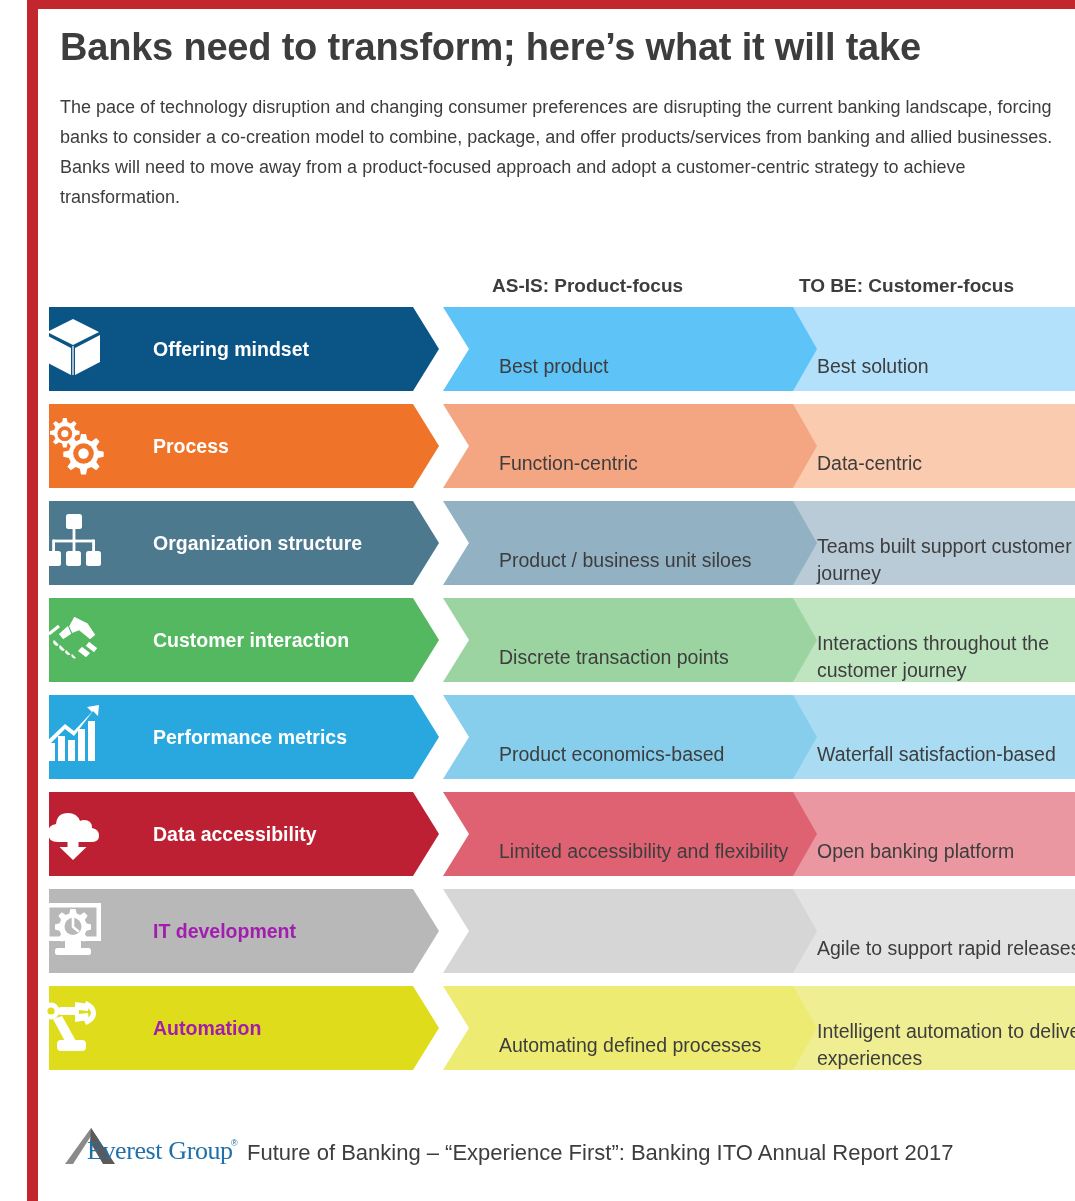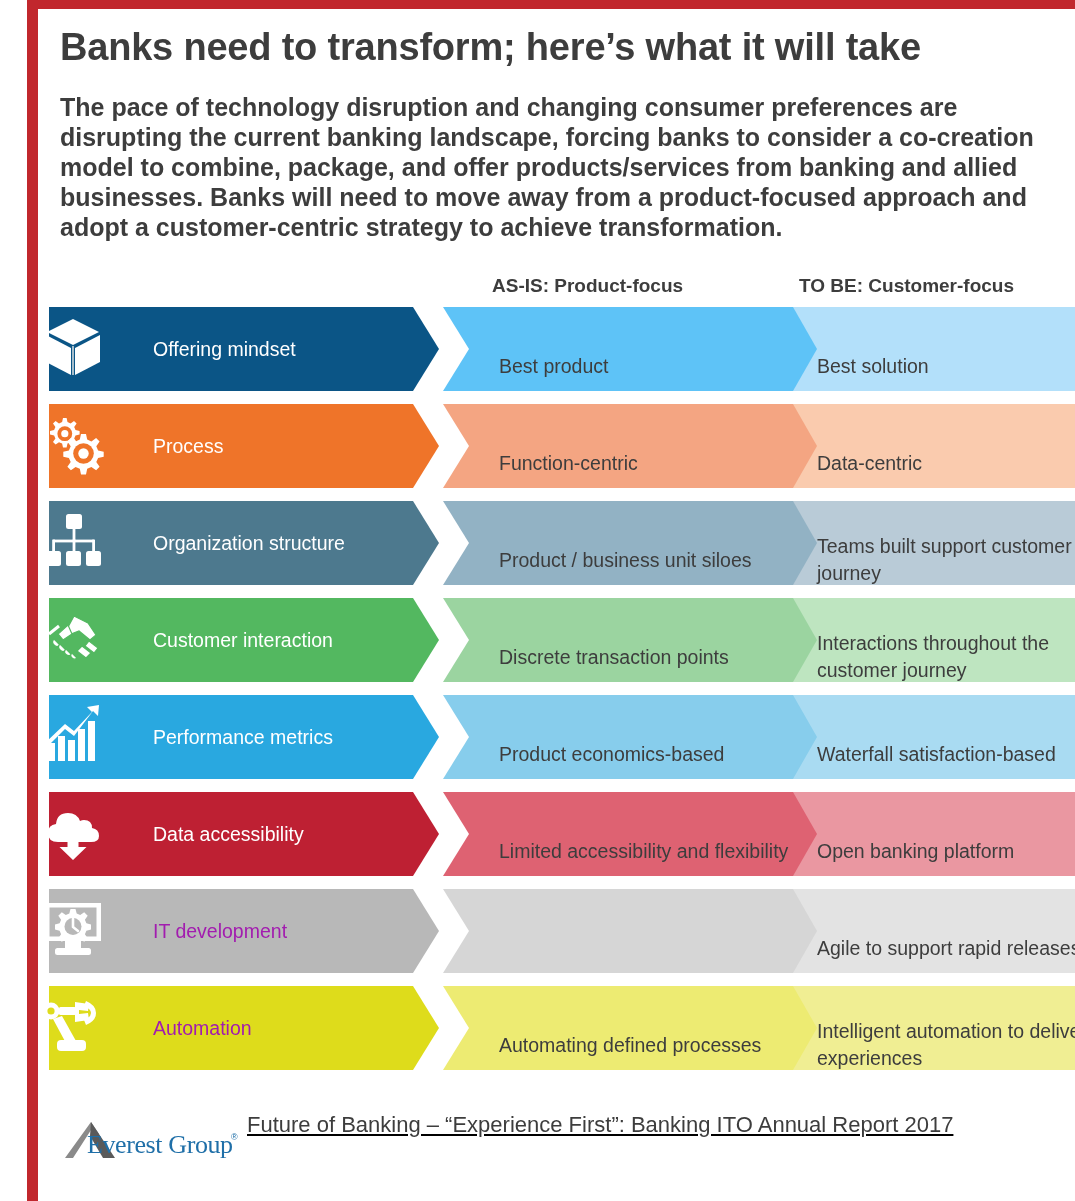--- a/index.html
+++ b/index.html
@@ -43,25 +43,24 @@
   .title {
     font-size: 38px;
     font-weight: bold;
     color: #3d3d3d;
     letter-spacing: -0.2px;
     line-height: 50px;
     white-space: nowrap;
   }
   .intro {
     margin-top: 20px;
-    font-size: 25px;
+    font-size: 18px;
     line-height: 30px;
     color: #3d3d3d;
     width: 1012px;
-    font-weight: bold;
   }
 
   
   .col-heads {
     position: absolute;
     left: 0; top: 275px;
     width: 1075px;
     height: 28px;
   }
   .col-head {
@@ -125,21 +124,21 @@
     left: 14px; top: 8px;
     width: 68px; height: 68px;
   }
   .row-label {
     position: absolute;
     left: 126px; top: 0;
     height: 84px;
     display: flex;
     align-items: center;
     font-size: 19.5px;
-    font-weight: normal;
+    font-weight: bold;
     color: #ffffff;
     line-height: 24px;
   }
   .row-label.dark-text { color: #a21caf; }
 
   .cell {
     position: absolute;
     top: 17px;
     height: 84px;
     display: flex;
@@ -151,22 +150,21 @@
   .cell.as-is { left: 472px; width: 300px; }
   .cell.to-be { left: 790px; width: 272px; }
 
   
   .footer {
     position: absolute;
     left: 36px; top: 1112px;
     width: 1010px;
     height: 54px;
     display: flex;
-    align-items: flex-start;
-    text-decoration: underline;
+    align-items: flex-end;
   }
   .logo {
     position: relative;
     width: 178px;
     height: 48px;
     flex: 0 0 178px;
   }
   .logo svg { position: absolute; left: 0; top: 0; }
   .logo-word {
     position: absolute;

